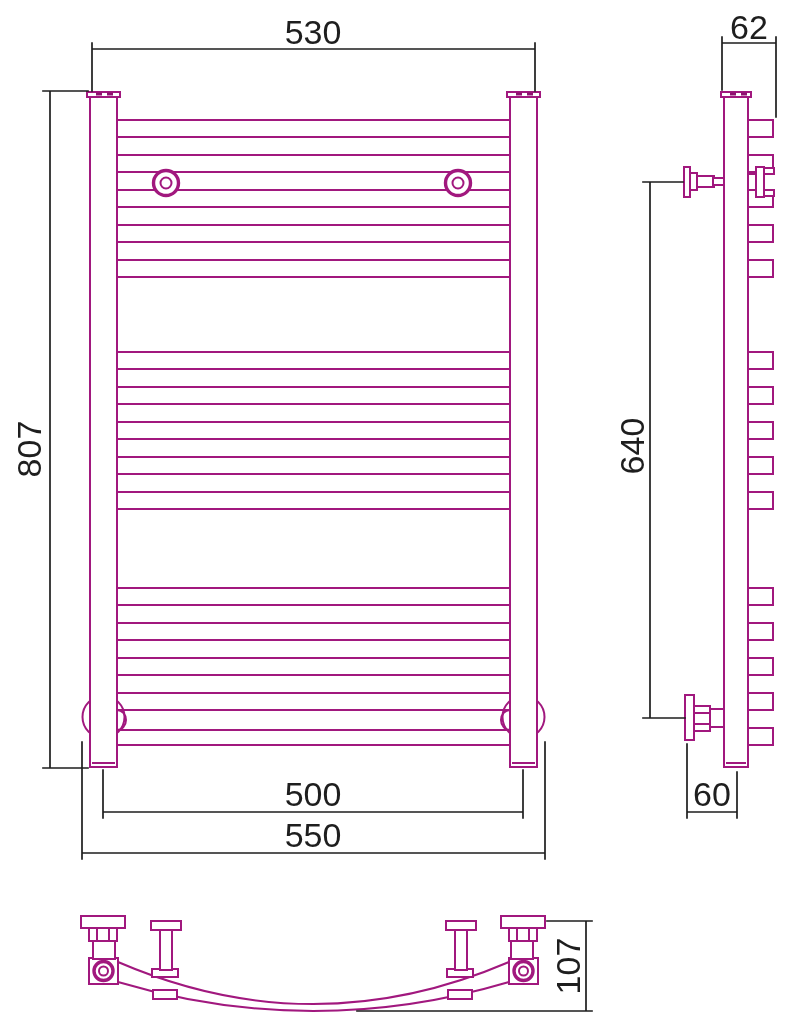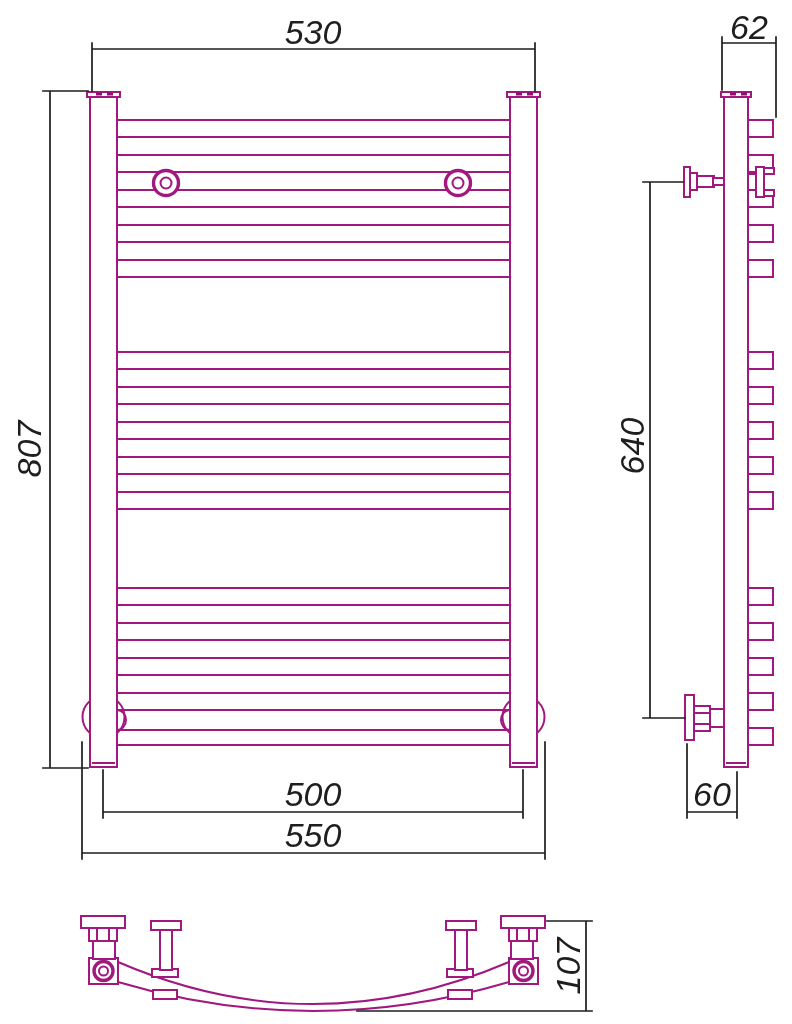--- a/index.html
+++ b/index.html
@@ -1,16 +1,16 @@
 <!DOCTYPE html>
 <html><head>
 <meta charset="utf-8">
 <style>
   html,body{margin:0;padding:0;background:#ffffff;}
-  .canvas{position:relative;width:792px;height:1024px;background:#ffffff;overflow:hidden;font-style:italic;}
+  .canvas{position:relative;width:792px;height:1024px;background:#ffffff;overflow:hidden;}
   svg{position:absolute;left:0;top:0;}
   .m  {stroke:#A1187E;stroke-width:2;fill:none;stroke-linecap:square;}
   .mf {stroke:#A1187E;stroke-width:2;fill:#ffffff;}
   .mb {stroke:#A1187E;stroke-width:3.4;fill:#ffffff;}
   .md {stroke:#8F1070;stroke-width:3;fill:none;}
   .k  {stroke:#1E1E1E;stroke-width:1.7;fill:none;stroke-linecap:square;}
   text{font-family:"Liberation Sans",sans-serif;font-size:34px;fill:#1E1E1E;text-anchor:middle;}
 </style>
 </head>
 <body>

